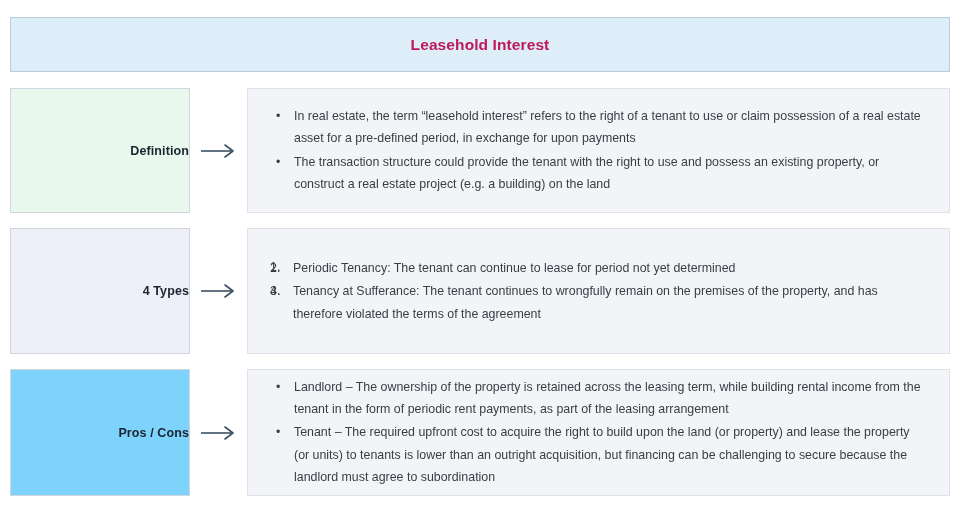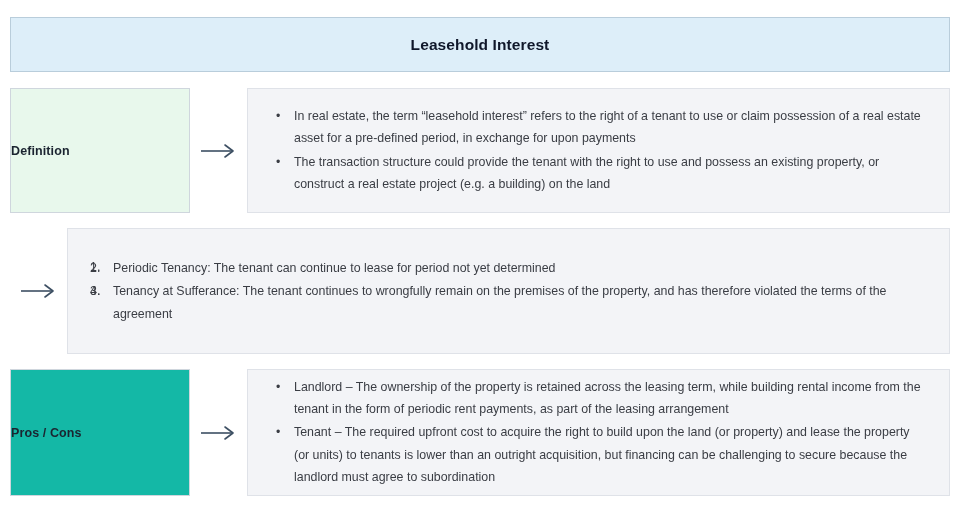--- a/index.html
+++ b/index.html
@@ -32,21 +32,21 @@
     box-sizing: border-box;
     background: #ddeef9;
     border: 1px solid #b9cddb;
     display: flex;
     align-items: center;
     justify-content: center;
   }
   .header-title {
     font-size: 15.5px;
     font-weight: bold;
-    color: #0f172a;
+    color: #be185d;
     letter-spacing: 0.1px;
   }
 
   
   .row {
     position: absolute;
     left: 10px;
     width: 940px;
     display: flex;
     align-items: stretch;
@@ -54,21 +54,21 @@
   .row-1 { top: 88px;  height: 125px; }
   .row-2 { top: 228px; height: 126px; }
   .row-3 { top: 369px; height: 127px; }
 
   .label-box {
     width: 180px;
     box-sizing: border-box;
     border: 1px solid #cfd6dd;
     display: flex;
     align-items: center;
-    justify-content: flex-start;
+    justify-content: flex-end;
     flex: 0 0 180px;
   }
   .label-text {
     font-size: 12.5px;
     font-weight: bold;
     color: #1b2430;
     text-align: center;
     letter-spacing: 0.1px;
   }
 
@@ -151,20 +151,23 @@
         </li>
         <li>
           <span class="marker">•</span>
           <span>The transaction structure could provide the tenant with the right to use and possess an existing property, or construct a real estate project (e.g. a building) on the land</span>
         </li>
       </ul>
     </div>
   </div>
 
   <div class="row row-2">
+    <div class="label-box" style="background:#eeeff8;">
+      <span class="label-text">4 Types</span>
+    </div>
     <div class="arrow-cell">
       <svg width="38" height="16" viewBox="0 0 38 16" aria-hidden="true">
         <line x1="1" y1="8" x2="32" y2="8" stroke="#3d4f63" stroke-width="1.6"></line>
         <polyline points="25,2 33,8 25,14" fill="none" stroke="#3d4f63" stroke-width="1.6" stroke-linecap="round" stroke-linejoin="round"></polyline>
       </svg>
     </div>
     <div class="content-box">
       <ol class="numbers">
         <li>
           <span class="marker">1.</span>
@@ -178,21 +181,21 @@
         </li>
         <li>
           <span class="marker">4.</span>
           <span>Tenancy at Sufferance:  The tenant continues to wrongfully remain on the premises of the property, and has therefore  violated the terms of the agreement</span>
         </li>
       </ol>
     </div>
   </div>
 
   <div class="row row-3">
-    <div class="label-box" style="background:#14b8a6;">
+    <div class="label-box" style="background:#7dd3fc;">
       <span class="label-text">Pros / Cons</span>
     </div>
     <div class="arrow-cell">
       <svg width="38" height="16" viewBox="0 0 38 16" aria-hidden="true">
         <line x1="1" y1="8" x2="32" y2="8" stroke="#3d4f63" stroke-width="1.6"></line>
         <polyline points="25,2 33,8 25,14" fill="none" stroke="#3d4f63" stroke-width="1.6" stroke-linecap="round" stroke-linejoin="round"></polyline>
       </svg>
     </div>
     <div class="content-box">
       <ul class="bullets">

